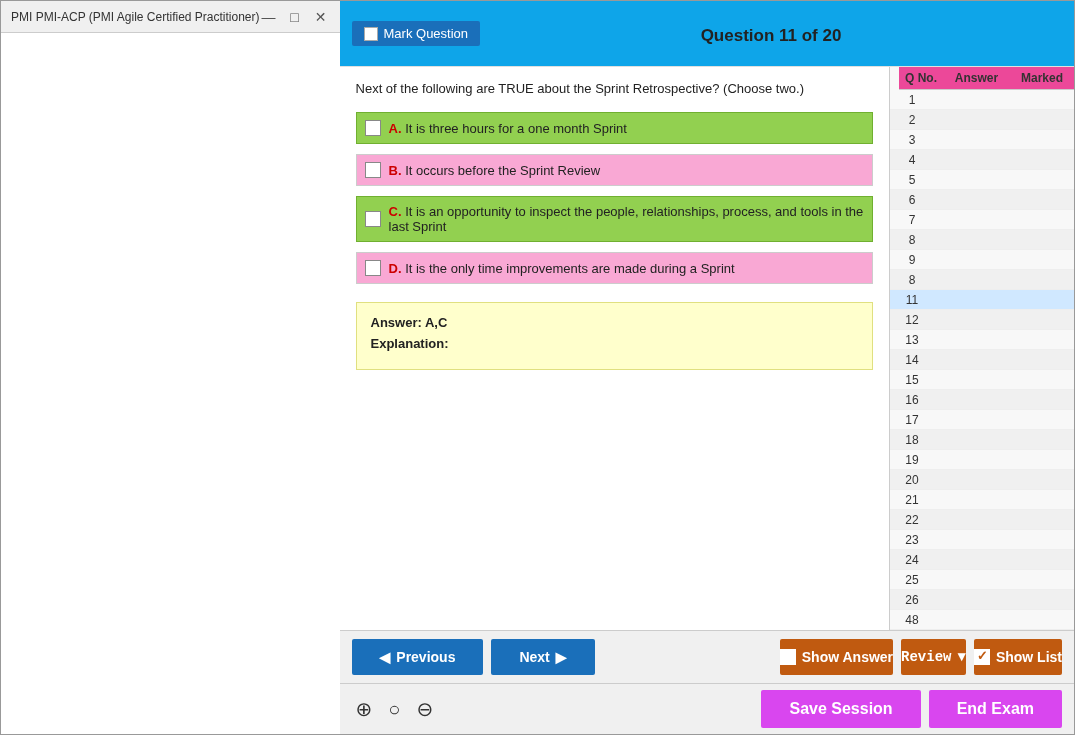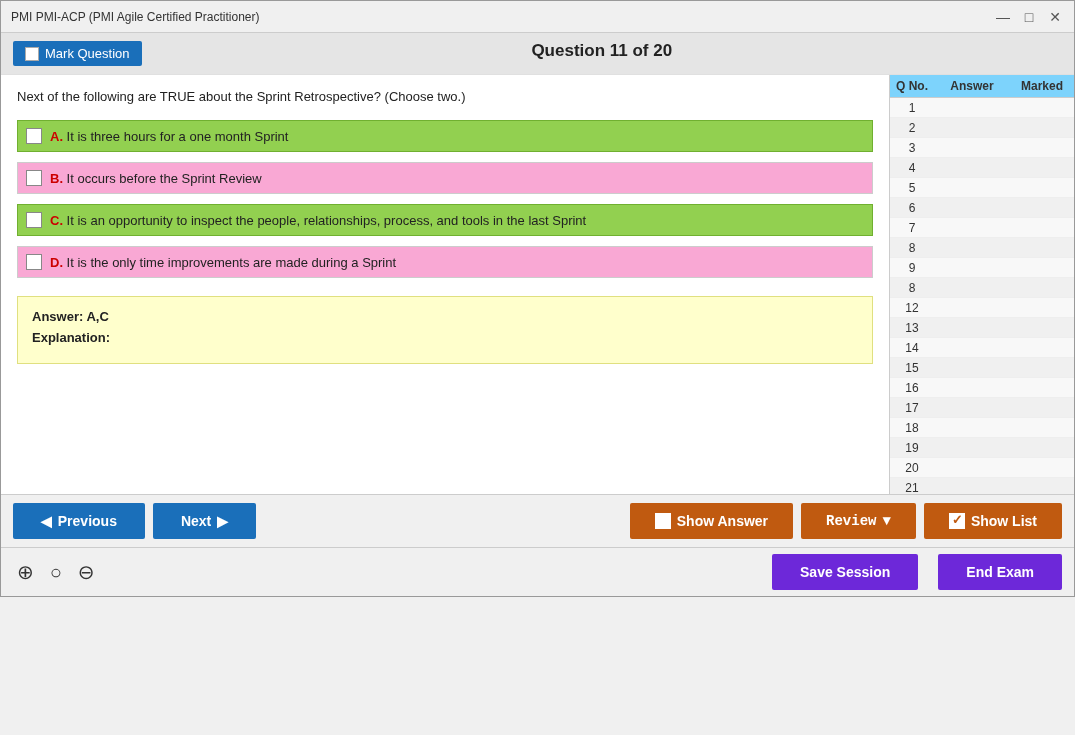--- a/index.html
+++ b/index.html
@@ -6,25 +6,25 @@
     body {
       font-family: Arial, sans-serif;
       font-size: 13px;
       background: #f0f0f0;
       width: 1075px;
       height: 735px;
       overflow: hidden;
     }
     .window {
       width: 1075px;
-      height: 597px;
+      height: 735px;
       background: #ffffff;
       border: 1px solid #999;
       display: flex;
-      flex-direction: column;
+      flex-direction: row;
     }
     .titlebar {
       background: #f0f0f0;
       padding: 6px 10px;
       display: flex;
       align-items: center;
       justify-content: space-between;
       border-bottom: 1px solid #ccc;
       height: 32px;
     }
@@ -50,24 +50,24 @@
       justify-content: center;
     }
     .main-area {
       display: flex;
       flex-direction: column;
       flex: 1;
       overflow: hidden;
     }
     .top-bar {
       display: flex;
-      align-items: flex-start;
-      padding: 8px 12px;
+      align-items: flex-end;
+      padding: 20px 12px;
       border-bottom: 1px solid #e0e0e0;
-      background: #e5e5e5;
+      background: #0ea5e9;
     }
     .mark-btn {
       background: #1a6fba;
       color: white;
       border: none;
       padding: 5px 12px;
       font-size: 13px;
       cursor: pointer;
       display: flex;
       align-items: center;
@@ -156,28 +156,29 @@
     .sidebar {
       width: 185px;
       border-left: 1px solid #ccc;
       background: #f8f8f8;
       overflow-y: auto;
       padding: 0;
     }
     .sidebar-header {
       display: grid;
       grid-template-columns: 40px 1fr 60px;
-      background: #7dd3fc;
+      background: #ec4899;
       border-bottom: 1px solid #ccc;
       font-size: 12px;
       font-weight: bold;
       color: #333;
       padding: 4px 2px;
       position: sticky;
       top: 0;
+      margin-left: 9px;
     }
     .sidebar-header span {
       text-align: center;
     }
     .sidebar-row {
       display: grid;
       grid-template-columns: 40px 1fr 60px;
       padding: 2px 2px;
       font-size: 12px;
       color: #333;
@@ -215,21 +216,21 @@
       display: flex;
       align-items: center;
       gap: 6px;
       border-radius: 2px;
       font-weight: bold;
     }
     .action-btn {
       background: #c05a10;
       color: white;
       border: none;
-      padding: 10px 25px;
+      padding: 10px 0;
       font-size: 14px;
       cursor: pointer;
       display: flex;
       align-items: center;
       gap: 6px;
       border-radius: 2px;
       font-weight: bold;
     }
     .action-btn.show-list {
       background: #c05a10;
@@ -241,29 +242,28 @@
     .spacer { flex: 1; }
     .footer-bar {
       display: flex;
       align-items: center;
       padding: 6px 12px;
       border-top: 1px solid #ccc;
       background: #f0f0f0;
       gap: 8px;
     }
     .dark-btn {
-      background: #6d28d9;
+      background: #d946ef;
       color: white;
       border: none;
       padding: 10px 28px;
-      font-size: 14px;
+      font-size: 16px;
       cursor: pointer;
       border-radius: 2px;
       font-weight: bold;
-      margin-left: 12px;
     }
     .zoom-btn {
       background: none;
       border: none;
       font-size: 16px;
       cursor: pointer;
       color: #333;
       padding: 2px 4px;
     }
     .checkbox-show {
@@ -406,20 +406,25 @@
             <div class="sidebar-row">
       <span>9</span>
       <span></span>
       <span></span>
     </div>
             <div class="sidebar-row">
       <span>8</span>
       <span></span>
       <span></span>
     </div>
+            <div class="sidebar-row current">
+      <span>11</span>
+      <span></span>
+      <span></span>
+    </div>
             <div class="sidebar-row">
       <span>12</span>
       <span></span>
       <span></span>
     </div>
             <div class="sidebar-row">
       <span>13</span>
       <span></span>
       <span></span>
     </div>
@@ -482,21 +487,21 @@
       <span>25</span>
       <span></span>
       <span></span>
     </div>
             <div class="sidebar-row">
       <span>26</span>
       <span></span>
       <span></span>
     </div>
             <div class="sidebar-row">
-      <span>45</span>
+      <span>48</span>
       <span></span>
       <span></span>
     </div>
           </div>
       </div>
     </div>
 
     <div class="bottom-bar">
       <button class="nav-btn">
         <span>◀</span>

